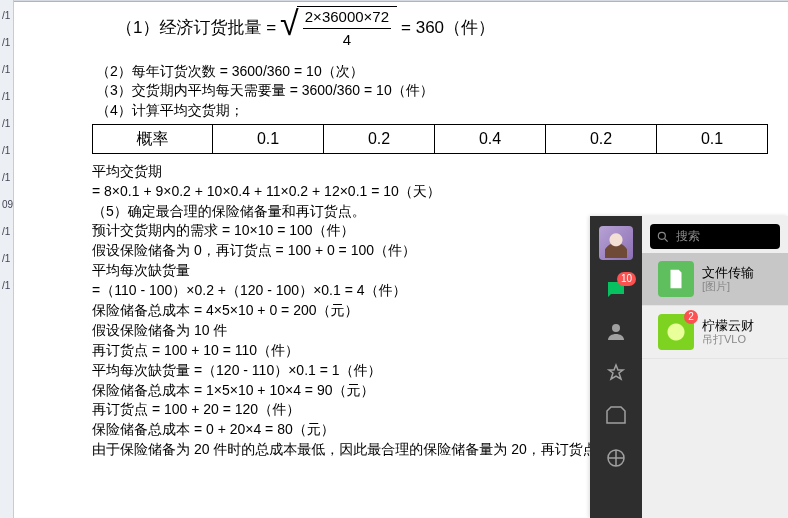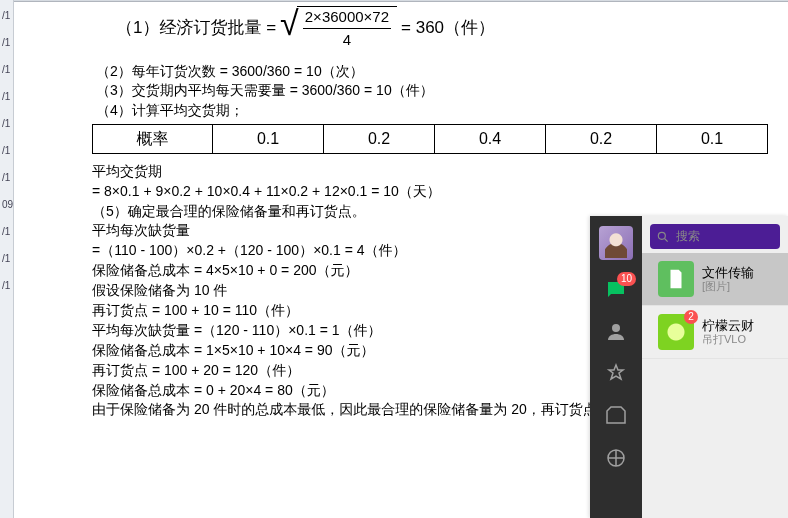--- a/index.html
+++ b/index.html
@@ -136,21 +136,21 @@
     flex: 1;
     background: #efefef;
     display: flex;
     flex-direction: column;
     overflow: hidden;
   }
   .wc-search {
     display: flex;
     align-items: center;
     gap: 6px;
-    background: #4c1d95;
+    background: #000000;
     margin: 8px 8px 4px;
     padding: 4px 6px;
     border-radius: 4px;
     color: #888;
     font-size: 12px;
   }
   .wc-search svg { width: 14px; height: 14px; }
   .wc-item {
     display: flex;
     align-items: center;
@@ -241,20 +241,22 @@
       <td>0.4</td>
       <td>0.2</td>
       <td>0.1</td>
     </tr>
   </tbody>
     </table>
 
   <div class="line">平均交货期</div>
   <div class="line">= 8×0.1 + 9×0.2 + 10×0.4 + 11×0.2 + 12×0.1 = 10（天）</div>
   <div class="line">（5）确定最合理的保险储备量和再订货点。</div>
+  <div class="line">预计交货期内的需求 = 10×10 = 100（件）</div>
+  <div class="line">假设保险储备为 0，再订货点 = 100 + 0 = 100（件）</div>
   <div class="line">平均每次缺货量</div>
   <div class="line">=（110 - 100）×0.2 +（120 - 100）×0.1 = 4（件）</div>
   <div class="line">保险储备总成本 = 4×5×10 + 0 = 200（元）</div>
   <div class="line">假设保险储备为 10 件</div>
   <div class="line">再订货点 = 100 + 10 = 110（件）</div>
   <div class="line">平均每次缺货量 =（120 - 110）×0.1 = 1（件）</div>
   <div class="line">保险储备总成本 = 1×5×10 + 10×4 = 90（元）</div>
   <div class="line">再订货点 = 100 + 20 = 120（件）</div>
   <div class="line">保险储备总成本 = 0 + 20×4 = 80（元）</div>
   <div class="line">由于保险储备为 20 件时的总成本最低，因此最合理的保险储备量为 20，再订货点为 120 件。</div>

